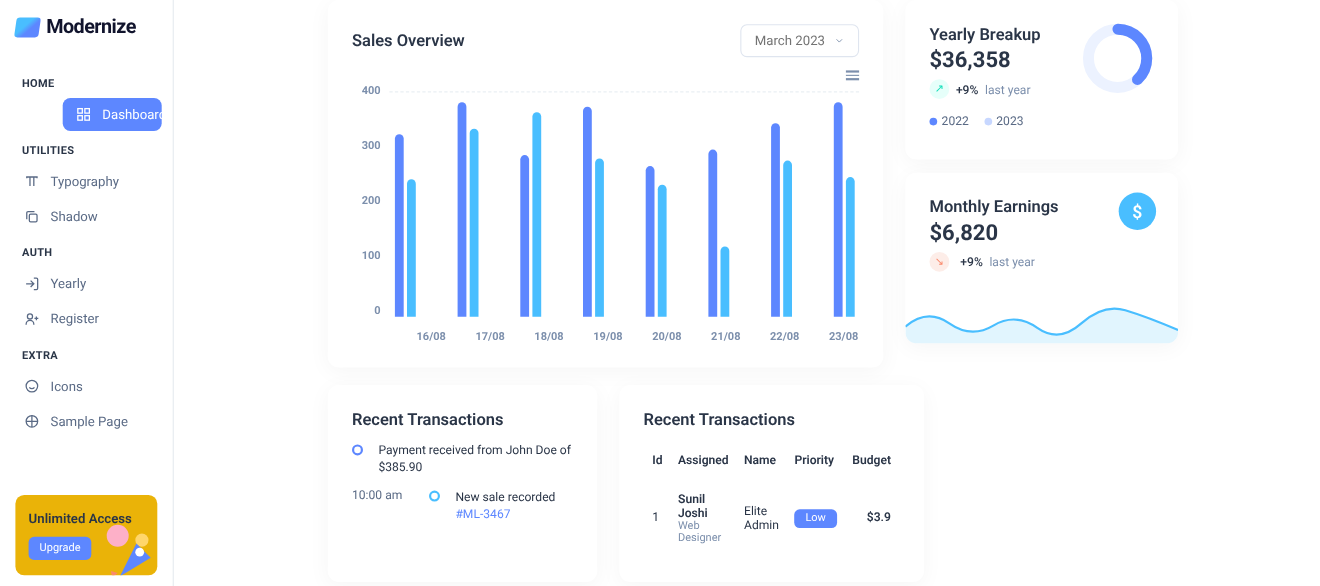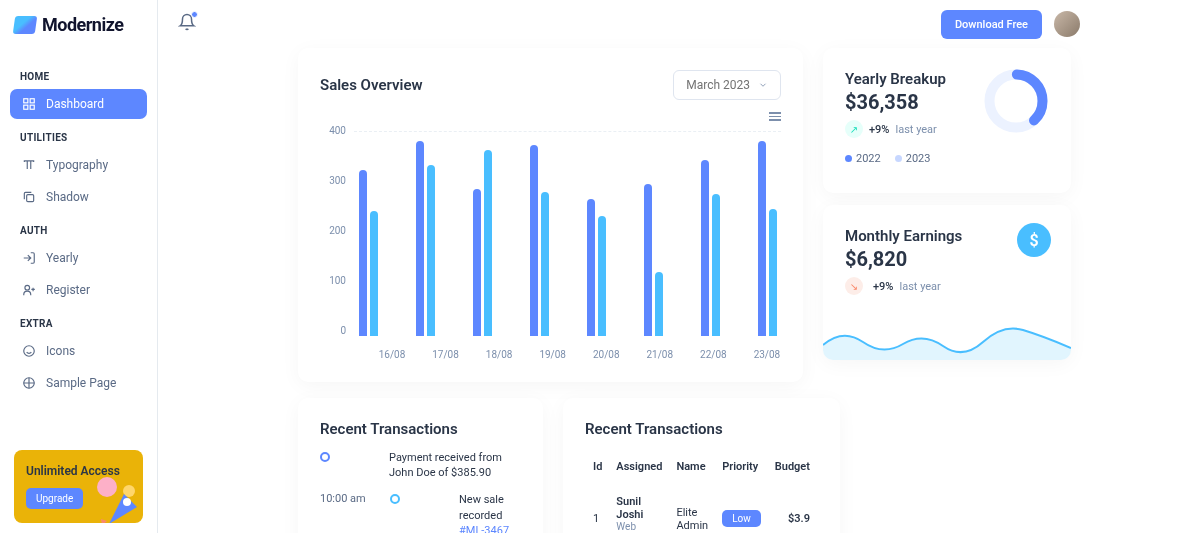--- a/index.html
+++ b/index.html
@@ -4,21 +4,21 @@
 <style>
 * { margin: 0; padding: 0; box-sizing: border-box; font-family: -apple-system, BlinkMacSystemFont, 'Segoe UI', Roboto, sans-serif; }
 body { background: #fff; color: #2A3547; }
 .app { display: flex; width: 1100px; height: 533px; overflow: hidden; }
 .sidebar { width: 158px; border-right: 1px solid #e5eaef; display: flex; flex-direction: column; padding: 14px 10px; position: relative; }
 .logo { display: flex; align-items: center; gap: 6px; margin-bottom: 24px; padding-left: 4px; }
 .logo-mark { width: 22px; height: 18px; background: linear-gradient(135deg, #49BEFF 40%, #5D87FF 60%); border-radius: 3px; transform: skewX(-8deg); }
 .logo-text { font-weight: 700; font-size: 18px; color: #11142D; letter-spacing: -0.5px; }
 .section-label { font-size: 10px; font-weight: 700; color: #2A3547; text-transform: uppercase; padding: 6px 10px; margin-top: 6px; letter-spacing: 0.3px; }
 .nav-item { display: flex; align-items: center; gap: 10px; padding: 8px 12px; border-radius: 7px; font-size: 12px; color: #5A6A85; cursor: pointer; margin: 1px 0; }
-.nav-item.active { background: #5D87FF; color: #fff; }
+.nav-item.active { background: #5D87FF; color: #fff; margin-left: 47px; }
 .nav-icon { width: 14px; height: 14px; display: inline-flex; align-items: center; justify-content: center; }
 .nav-icon svg { width: 14px; height: 14px; }
 .promo { position: absolute; left: 14px; right: 14px; bottom: 10px; background: #eab308; border-radius: 8px; padding: 14px 12px; overflow: hidden; }
 .promo-title { font-size: 12px; font-weight: 600; color: #2A3547; line-height: 1.2; }
 .promo-btn { margin-top: 10px; background: #5D87FF; color: #fff; border: none; font-size: 10px; padding: 5px 10px; border-radius: 5px; cursor: pointer; }
 .promo-art { position: absolute; right: -6px; bottom: -6px; width: 60px; height: 60px; }
 .main { flex: 1; background: #fff; overflow: hidden; }
 .topbar { height: 48px; display: flex; align-items: center; justify-content: space-between; padding: 0 20px; }
 .bell-wrap { position: relative; }
 .bell { width: 18px; height: 18px; color: #5A6A85; }
@@ -28,21 +28,21 @@
 .avatar { width: 26px; height: 26px; border-radius: 50%; background: linear-gradient(135deg,#c9b8a8,#8a7a6a); }
 .content { padding: 0 20px 0 140px; display: flex; gap: 20px; }
 .left-col { width: 505px; }
 .right-col { width: 248px; display: flex; flex-direction: column; gap: 12px; }
 .card { background: #fff; border-radius: 10px; padding: 22px; box-shadow: 0 4px 20px rgba(0,0,0,0.04); }
 .card-header { display: flex; justify-content: space-between; align-items: center; margin-bottom: 12px; }
 .card-title { font-size: 15px; font-weight: 600; color: #2A3547; }
 .select { display: flex; align-items: center; gap: 8px; border: 1px solid #DFE5EF; border-radius: 6px; padding: 7px 12px; font-size: 12px; color: #737373; cursor: pointer; }
 .hamburger { display: flex; flex-direction: column; gap: 2px; cursor: pointer; }
 .hamburger span { width: 12px; height: 1.5px; background: #7C8FAC; }
-.chart { position: relative; height: 235px; }
+.chart { position: relative; height: 235px; font-weight: bold; }
 .y-axis { position: absolute; left: 0; top: 0; bottom: 24px; width: 26px; display: flex; flex-direction: column; justify-content: space-between; text-align: right; }
 .y-axis span { font-size: 10px; color: #7C8FAC; }
 .bars-area { position: absolute; left: 34px; right: 0; top: 6px; bottom: 24px; display: flex; justify-content: space-between; align-items: flex-end; border-top: 1px dashed #EAEFF4; }
 .bar-group { display: flex; gap: 3px; align-items: flex-end; width: 28px; justify-content: center; }
 .bar { width: 8px; border-radius: 5px 5px 0 0; }
 .bar.a { background: #5D87FF; }
 .bar.b { background: #49BEFF; }
 .x-axis { position: absolute; left: 34px; right: 0; bottom: 0; display: flex; justify-content: space-between; margin-left: 24px; }
 .x-axis span { font-size: 10px; color: #7C8FAC; width: 28px; text-align: center; }
 .big-num { font-size: 20px; font-weight: 700; color: #2A3547; margin-top: 2px; }
@@ -57,21 +57,21 @@
 .dollar-badge { position: absolute; right: 20px; top: 18px; width: 34px; height: 34px; border-radius: 50%; background: #49BEFF; color: #fff; display: flex; align-items: center; justify-content: center; font-size: 16px; font-weight: 600; }
 .sparkline { position: absolute; left: 0; right: 0; bottom: -2px; height: 42px; }
 .avatar-sm { width: 18px; height: 18px; border-radius: 50%; background: #FDEDE8; display: inline-flex; align-items: center; justify-content: center; font-size: 10px; color: #FA896B; margin-right: 4px; }
 .bottom-row { display: flex; gap: 20px; margin-top: 16px; }
 .trans-card { flex: 0 0 245px; }
 .trans-tbl { flex: 1; }
 .timeline { margin-top: 12px; }
 .tl-row { display: flex; gap: 14px; font-size: 11px; margin-bottom: 12px; }
 .tl-time { width: 56px; color: #5A6A85; flex-shrink: 0; }
 .tl-dot { width: 10px; height: 10px; border: 2px solid; border-radius: 50%; flex-shrink: 0; margin-top: 2px; background: #fff; }
-.tl-body { color: #2A3547; line-height: 1.4; margin-left: 45px; }
+.tl-body { color: #2A3547; line-height: 1.4; }
 .tl-link { color: #5D87FF; }
 .tbl { width: 100%; margin-top: 10px; font-size: 11px; }
 .tbl th { text-align: left; font-weight: 600; color: #2A3547; padding: 10px 6px; }
 .tbl td { padding: 10px 6px; color: #2A3547; vertical-align: middle; }
 .sub { color: #7C8FAC; font-size: 10px; }
 .badge { font-size: 10px; padding: 3px 10px; border-radius: 5px; background: #5D87FF; color: #fff; }
 .yearly-card { position: relative; height: 145px; }
 .monthly-card { position: relative; height: 155px; overflow: hidden; }
 </style>
 </head>
@@ -162,32 +162,20 @@
           <circle cx="18" cy="18" r="10" fill="#FDB0C8"></circle>
           <circle cx="40" cy="22" r="6" fill="#FFD66B"></circle>
           <path d="M20 55 L35 25 L48 38 Z" fill="#5D87FF"></path>
           <circle cx="38" cy="33" r="4" fill="#fff"></circle>
           <path d="M18 52 Q12 58 12 50 Z" fill="#FA896B"></path>
         </svg>
     </div>
   </aside>
 
   <main class="main">
-    <div class="topbar">
-      <div class="bell-wrap">
-        <svg class="bell" viewBox="0 0 24 24" fill="none" stroke="currentColor" stroke-width="2">
-            <path d="M18 8a6 6 0 10-12 0c0 7-3 9-3 9h18s-3-2-3-9M13.7 21a2 2 0 01-3.4 0"></path>
-          </svg>
-        <span class="dot"></span>
-      </div>
-      <div class="top-right">
-        <button class="dl-btn">Download Free</button>
-        <div class="avatar"></div>
-      </div>
-    </div>
 
     <div class="content">
       <div class="left-col">
         <div class="card">
           <div class="card-header">
             <div class="card-title">Sales Overview</div>
             <div class="select">
               <span>March 2023</span>
               <svg width="10" height="10" viewBox="0 0 24 24" fill="none" stroke="#7C8FAC" stroke-width="2">
                   <path d="M6 9l6 6 6-6"></path>

